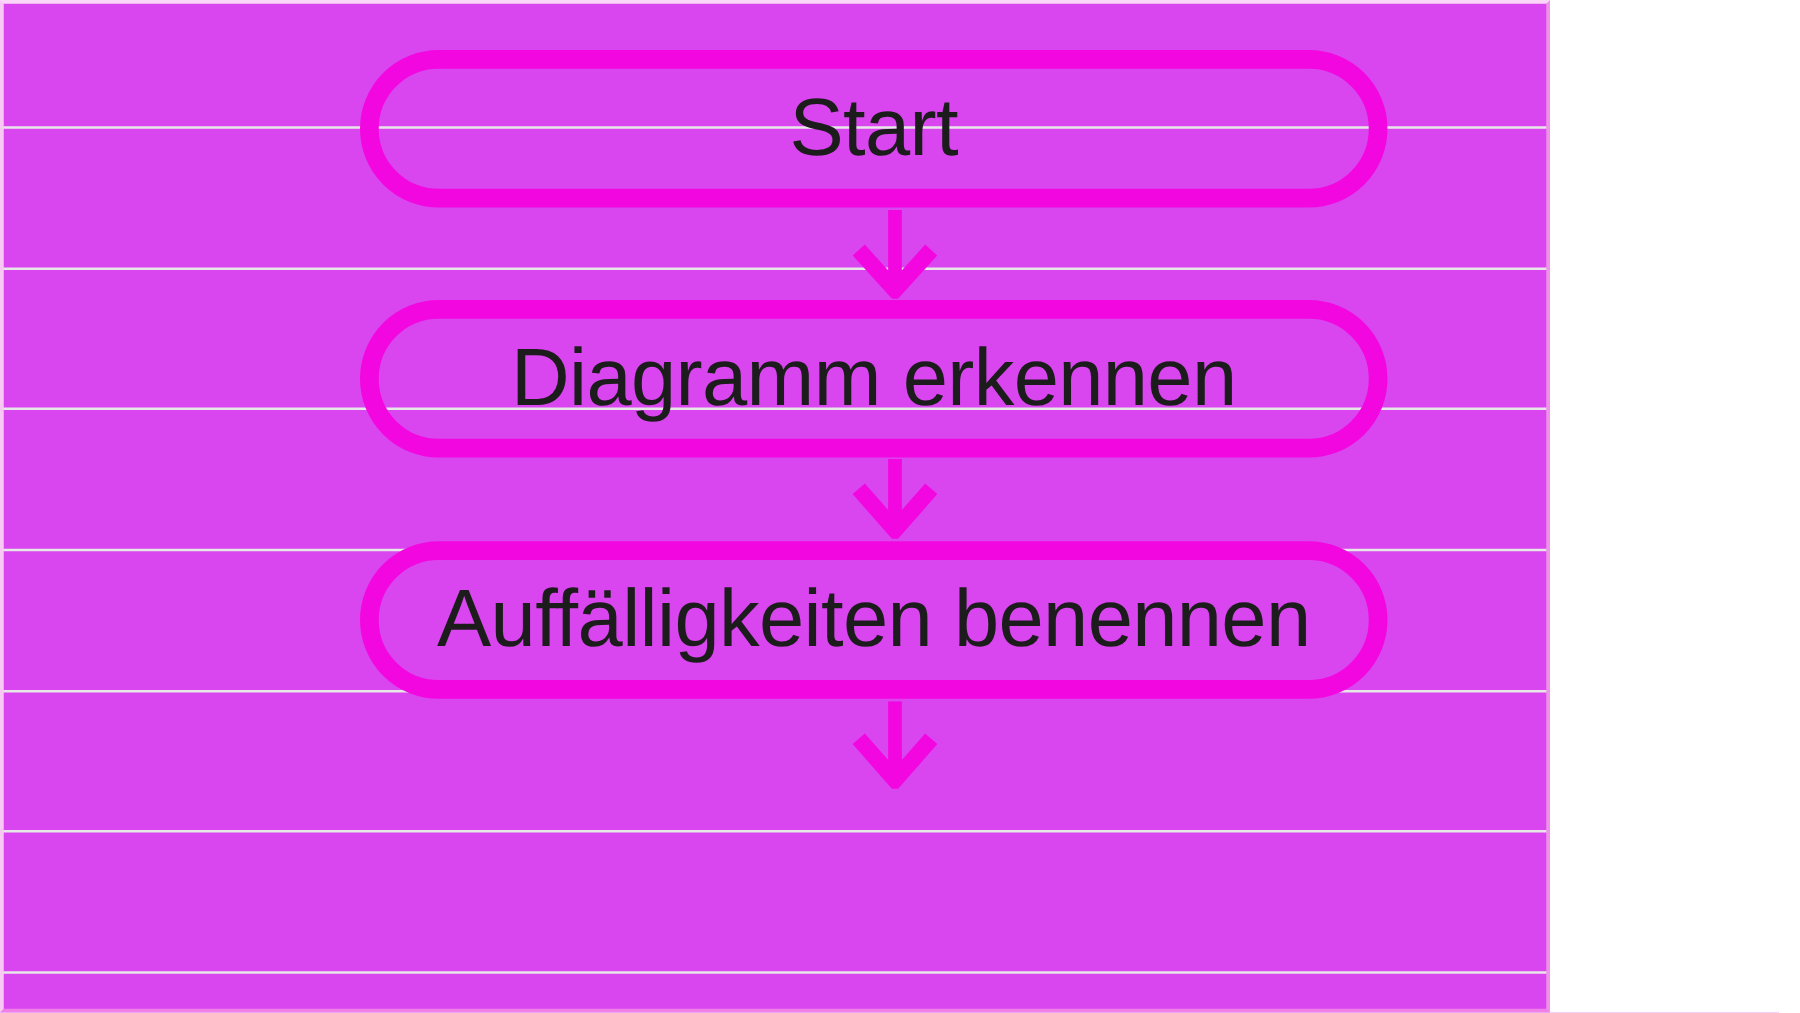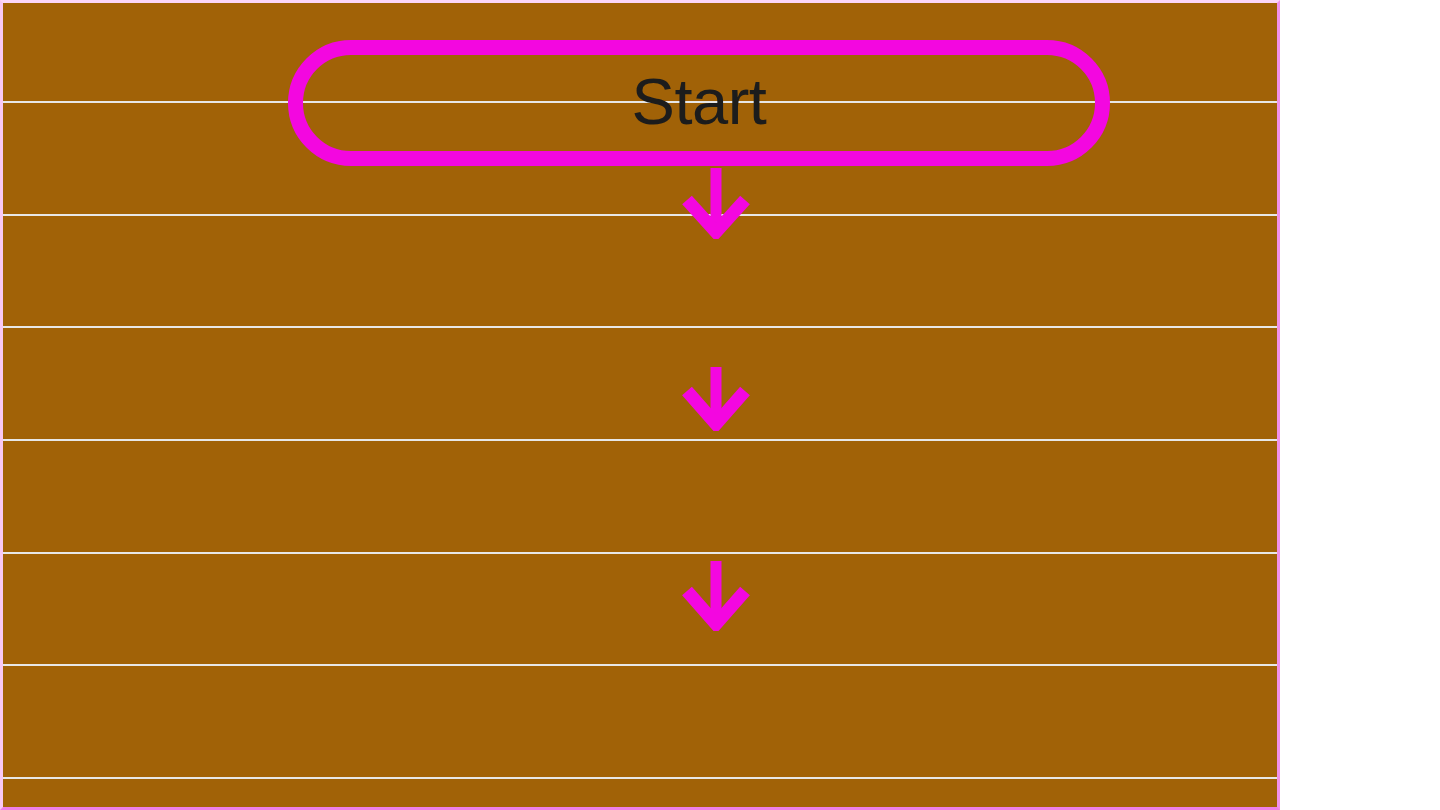--- a/index.html
+++ b/index.html
@@ -8,24 +8,23 @@
     --rule-line:#e7e7e7;
     --frame-top:#fbd6f8;
     --frame-left:#f9c8f4;
     --frame-right:#f190ea;
     --frame-bottom:#ee80e7;
   }
   html,body{margin:0;padding:0;background:#ffffff;}
   .canvas{
     position:relative;
     width:1240px;height:810px;
-    background:#a16207;
+    background:#d946ef;
     overflow:hidden;
     font-family:"Liberation Sans", sans-serif;
-    padding-left:40px;
   }
   .frame{
     position:absolute;inset:0;
     border-style:solid;border-width:3px;
     border-top-color:var(--frame-top);
     border-left-color:var(--frame-left);
     border-right-color:var(--frame-right);
     border-bottom-color:var(--frame-bottom);
     pointer-events:none;
     z-index:6;
@@ -86,26 +85,32 @@
 
   <div class="node n1">
     <span class="label">Start</span>
   </div>
 
   <svg class="arrow a1" viewBox="0 0 72 71" preserveAspectRatio="none" aria-hidden="true">
     <path class="shaft" d="M36,0 V63"></path>
     <path class="head" d="M7,32 L36,64 L65,32"></path>
   </svg>
 
+  <div class="node n2">
+    <span class="label">Diagramm erkennen</span>
+  </div>
 
   <svg class="arrow a2" viewBox="0 0 72 64" preserveAspectRatio="none" aria-hidden="true">
     <path class="shaft" d="M36,0 V56"></path>
     <path class="head" d="M7,24 L36,57 L65,24"></path>
   </svg>
 
+  <div class="node n3">
+    <span class="label">Auffälligkeiten benennen</span>
+  </div>
 
   <svg class="arrow a3" viewBox="0 0 72 70" preserveAspectRatio="none" aria-hidden="true">
     <path class="shaft" d="M36,0 V62"></path>
     <path class="head" d="M7,30 L36,63 L65,30"></path>
   </svg>
 
 
   <div class="frame"></div>
 
 </div>

